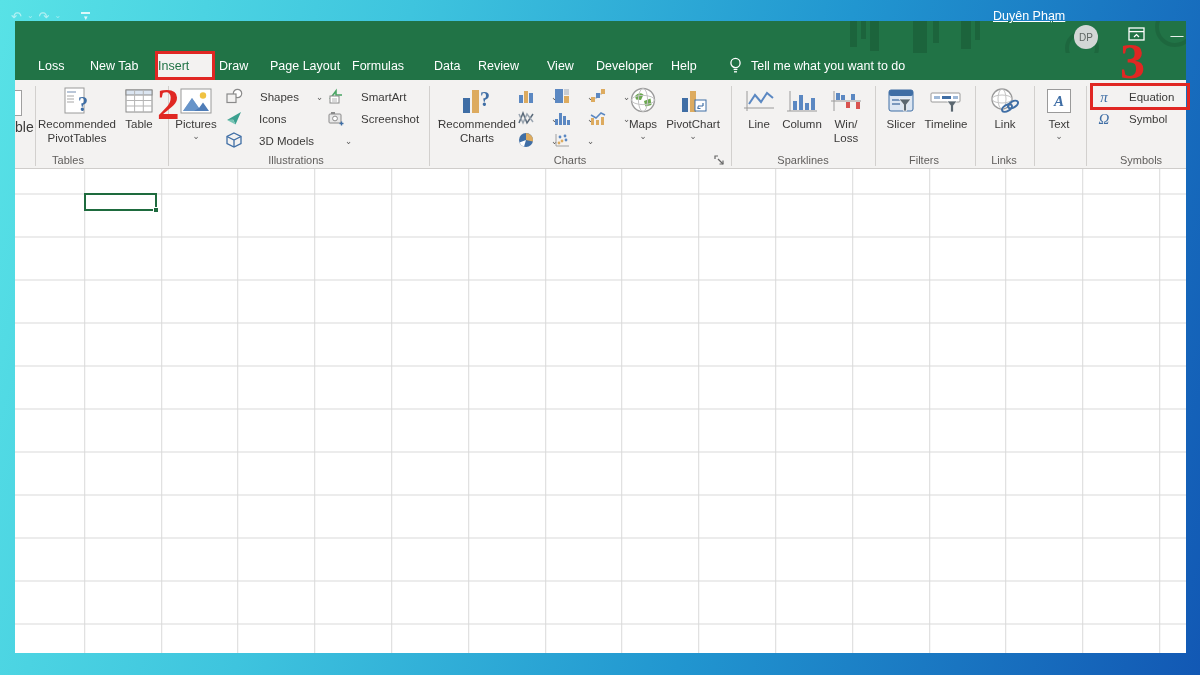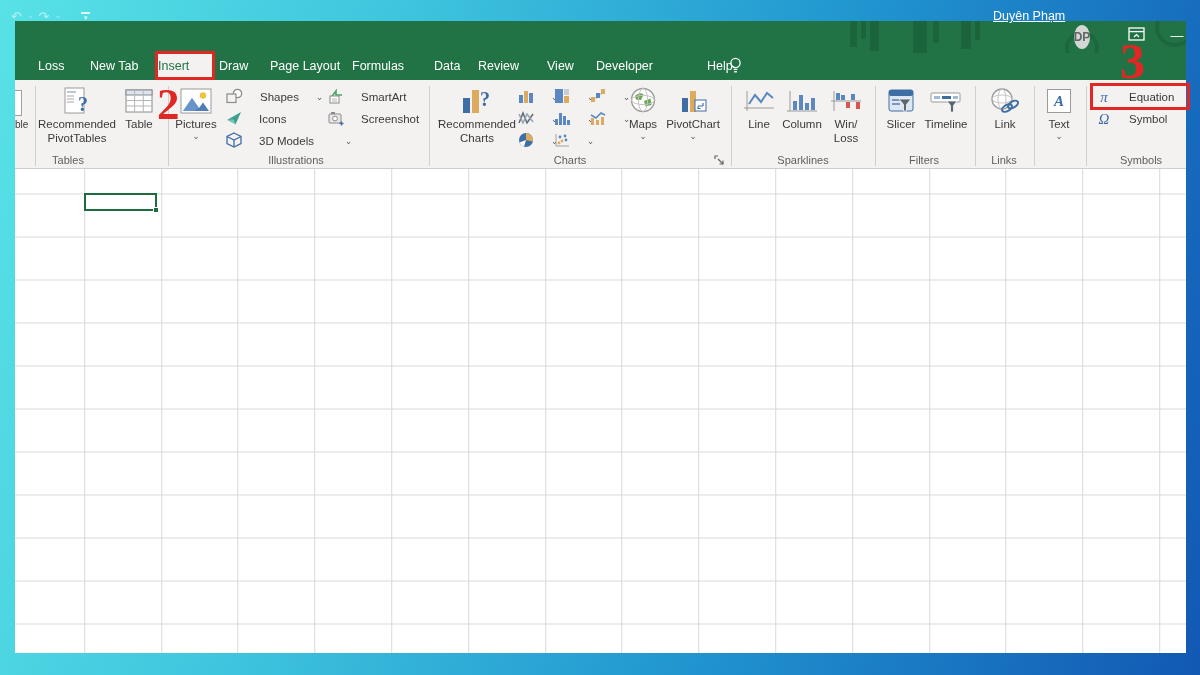--- a/index.html
+++ b/index.html
@@ -17,51 +17,51 @@
   .qat { position:absolute; left:11px; top:0; height:32px; display:flex; align-items:center; gap:5px;
          color:rgba(255,255,255,.55); font-size:13px; }
   .qat .chev { font-size:8px; color:rgba(255,255,255,.45); }
   .qat-sep { width:10px; }
   .qat-custom { display:flex; flex-direction:column; align-items:center; color:rgba(255,255,255,.8); }
   .qat-custom .bar { width:9px; border-top:2px solid rgba(255,255,255,.8); margin-bottom:1px; }
   .qat-custom .tri { font-size:7px; line-height:5px; }
   .doc-title { position:absolute; left:400px; top:0; width:460px; height:32px; line-height:32px;
                text-align:center; color:#fff; font-size:13px; }
   .user-name { position:absolute; left:993px; top:0; height:32px; line-height:32px; color:#fff; font-size:12.5px;text-decoration:underline; }
-  .avatar { position:absolute; left:1074px; top:25px; width:16px; height:24px; border-radius:50%;
-            background:#d3d7d6; color:#5f6663; font-size:12px; font-weight:bold;
+  .avatar { position:absolute; left:1074px; top:25px; width:24px; height:24px; border-radius:50%;
+            background:#d3d7d6; color:#5f6663; font-size:10px; font-weight:normal;
             display:flex; align-items:center; justify-content:center; }
   .ribbon-display-btn { position:absolute; left:1128px; top:27px; width:17px; height:14px; }
   .min-btn { position:absolute; left:1168px; top:21px; width:18px; height:30px; line-height:30px;
              color:#fff; text-align:center; font-size:13px; }
 
   
   .tabrow { position:absolute; left:15px; top:53px; width:1171px; height:27px; background:var(--excel-green,#217346); }
   .tab { position:absolute; top:53px; height:27px; line-height:27px; color:#fff; font-size:12.5px; cursor:default; }
   .tab-active { position:absolute; left:158px; top:53px; width:54px; height:27px; line-height:27px;
                 background:#f3f2f1; color:var(--excel-green,#217346); font-size:12.5px; }
   .t-home{left:38px}.t-newtab{left:90px}.t-draw{left:219px}.t-pagelayout{left:270px}
   .t-formulas{left:352px}.t-data{left:434px}.t-review{left:478px}.t-view{left:547px}
-  .t-developer{left:596px}.t-help{left:707px}
+  .t-developer{left:596px}.t-help{left:671px}
   .bulb { position:absolute; left:728px; top:57px; }
   .tellme { position:absolute; left:751px; top:53px; height:27px; line-height:27px; color:#fff; font-size:12.5px; }
 
   
   .ribbon { position:absolute; left:15px; top:80px; width:1171px; height:89px;
             background:var(--ribbon-bg,#f3f2f1); border-bottom:1px solid #cfcdcb; }
   .vsep { position:absolute; top:86px; height:80px; width:1px; background:#d2d0ce; }
   .grouplabel { position:absolute; top:153px; height:14px; line-height:14px; text-align:center;
                 color:#605e5c; font-size:11px; }
   .bigbtn { position:absolute; top:85px; display:flex; flex-direction:column; align-items:center;
             gap:1px; color:#3b3a39; font-size:11.5px; line-height:13px; text-align:center; }
   .bigbtn .icon { height:32px; display:flex; align-items:center; justify-content:center; }
   .rowbtn { position:absolute; height:20px; display:flex; align-items:center; gap:17px;
             color:#3b3a39; font-size:11.5px;justify-content:flex-end; }
   .chev { font-size:8.5px; color:#5a5a5a; line-height:8px; }
-  .frag-label { position:absolute; left:15px; top:119px; color:#3b3a39; font-size:10px; }
+  .frag-label { position:absolute; left:15px; top:119px; color:#3b3a39; font-size:14px; }
   .frag-icon { position:absolute; left:15px; top:90px; width:7px; height:26px;
                background:#fff; border:1px solid #a0a0a0; border-left:none; }
   .dialog-launcher { position:absolute; left:714px; top:152px; }
   .text-iconbox { width:24px; height:24px; background:#fff; border:1px solid #9a9a9a;
                   color:var(--office-blue,#3f6ea5); font-family:"Liberation Serif",serif;
                   font-style:italic; font-weight:bold; font-size:15px;
                   display:flex; align-items:center; justify-content:center; }
   .sym-glyph { font-family:"Liberation Serif",serif; color:var(--office-blue,#3f6ea5);
                font-size:15px; font-style:italic; width:16px; text-align:center; }
 
@@ -138,20 +138,21 @@
   <span class="tab t-view">View</span>
   <span class="tab t-developer">Developer</span>
   <span class="tab t-help">Help</span>
   <span class="bulb">
     <svg width="15" height="17" viewBox="0 0 15 17">
         <circle cx="7.5" cy="6" r="4.6" fill="none" stroke="#fff" stroke-width="1.3"></circle>
         <line x1="5.6" y1="12.4" x2="9.4" y2="12.4" stroke="#fff" stroke-width="1.3"></line>
         <line x1="6" y1="14.8" x2="9" y2="14.8" stroke="#fff" stroke-width="1.3"></line>
       </svg>
   </span>
+  <span class="tellme">Tell me what you want to do</span>
 
   <div class="ribbon"></div>
 
   <div class="frag-icon"></div>
   <span class="frag-label">ble</span>
   <div class="vsep" style="left:35px"></div>
 
   <div class="bigbtn" style="left:40px;width:74px">
     <span class="icon">
       <svg width="30" height="30" viewBox="0 0 30 30">

